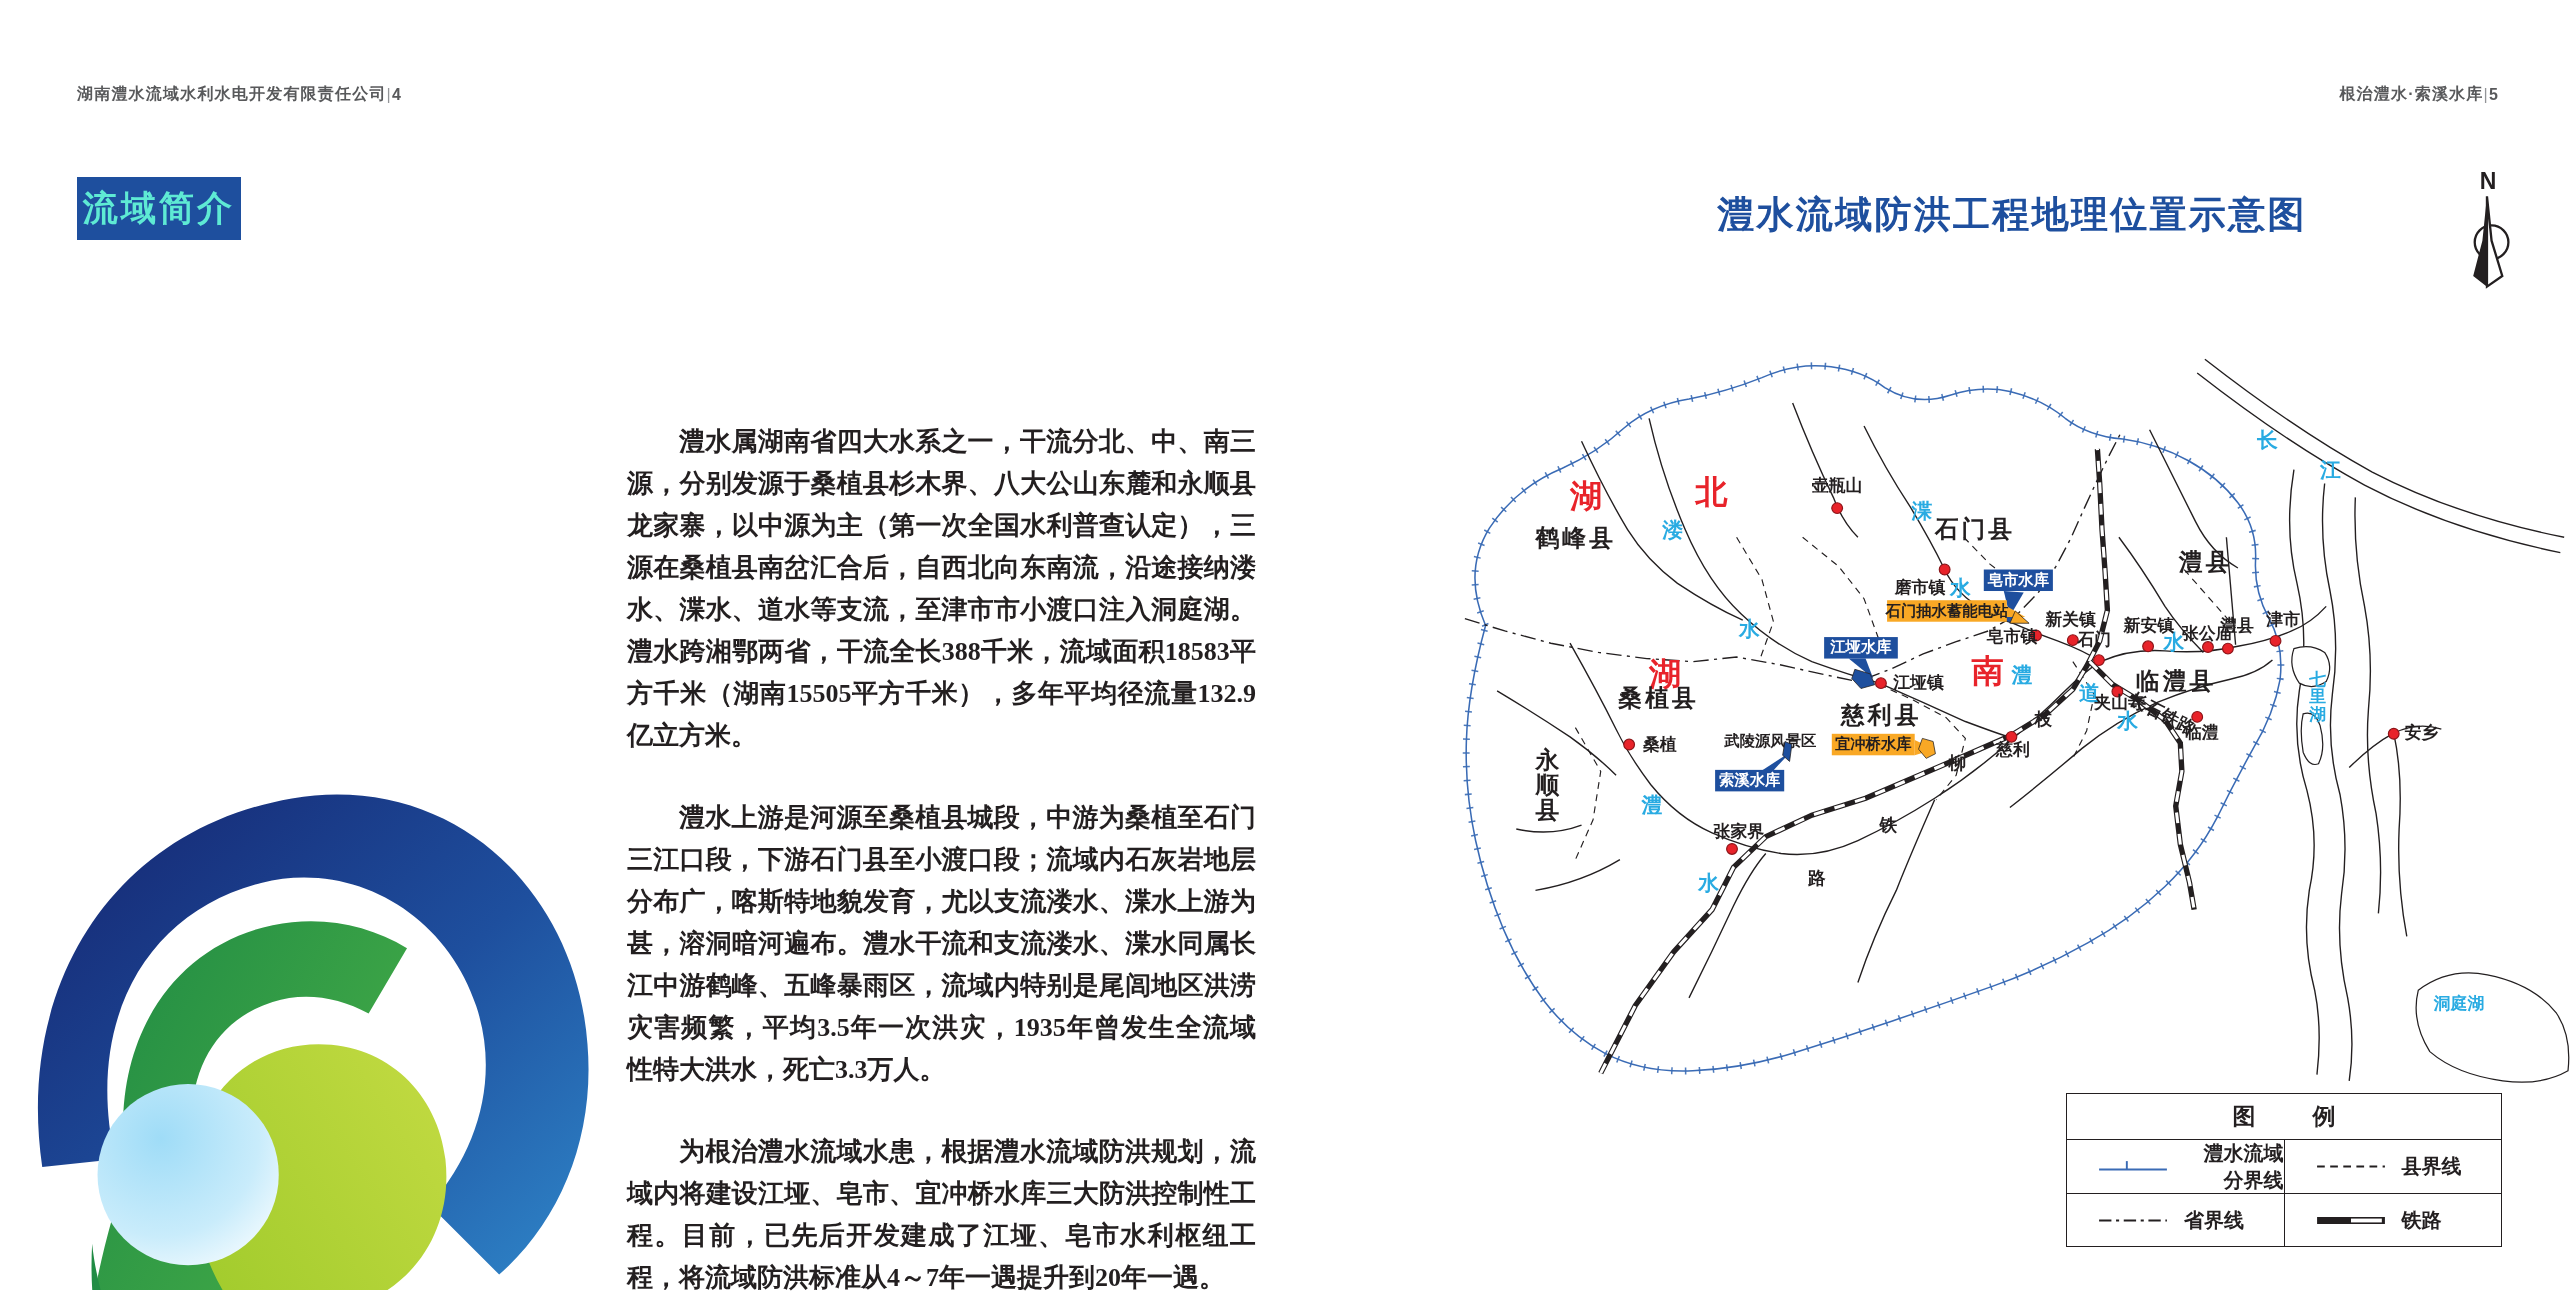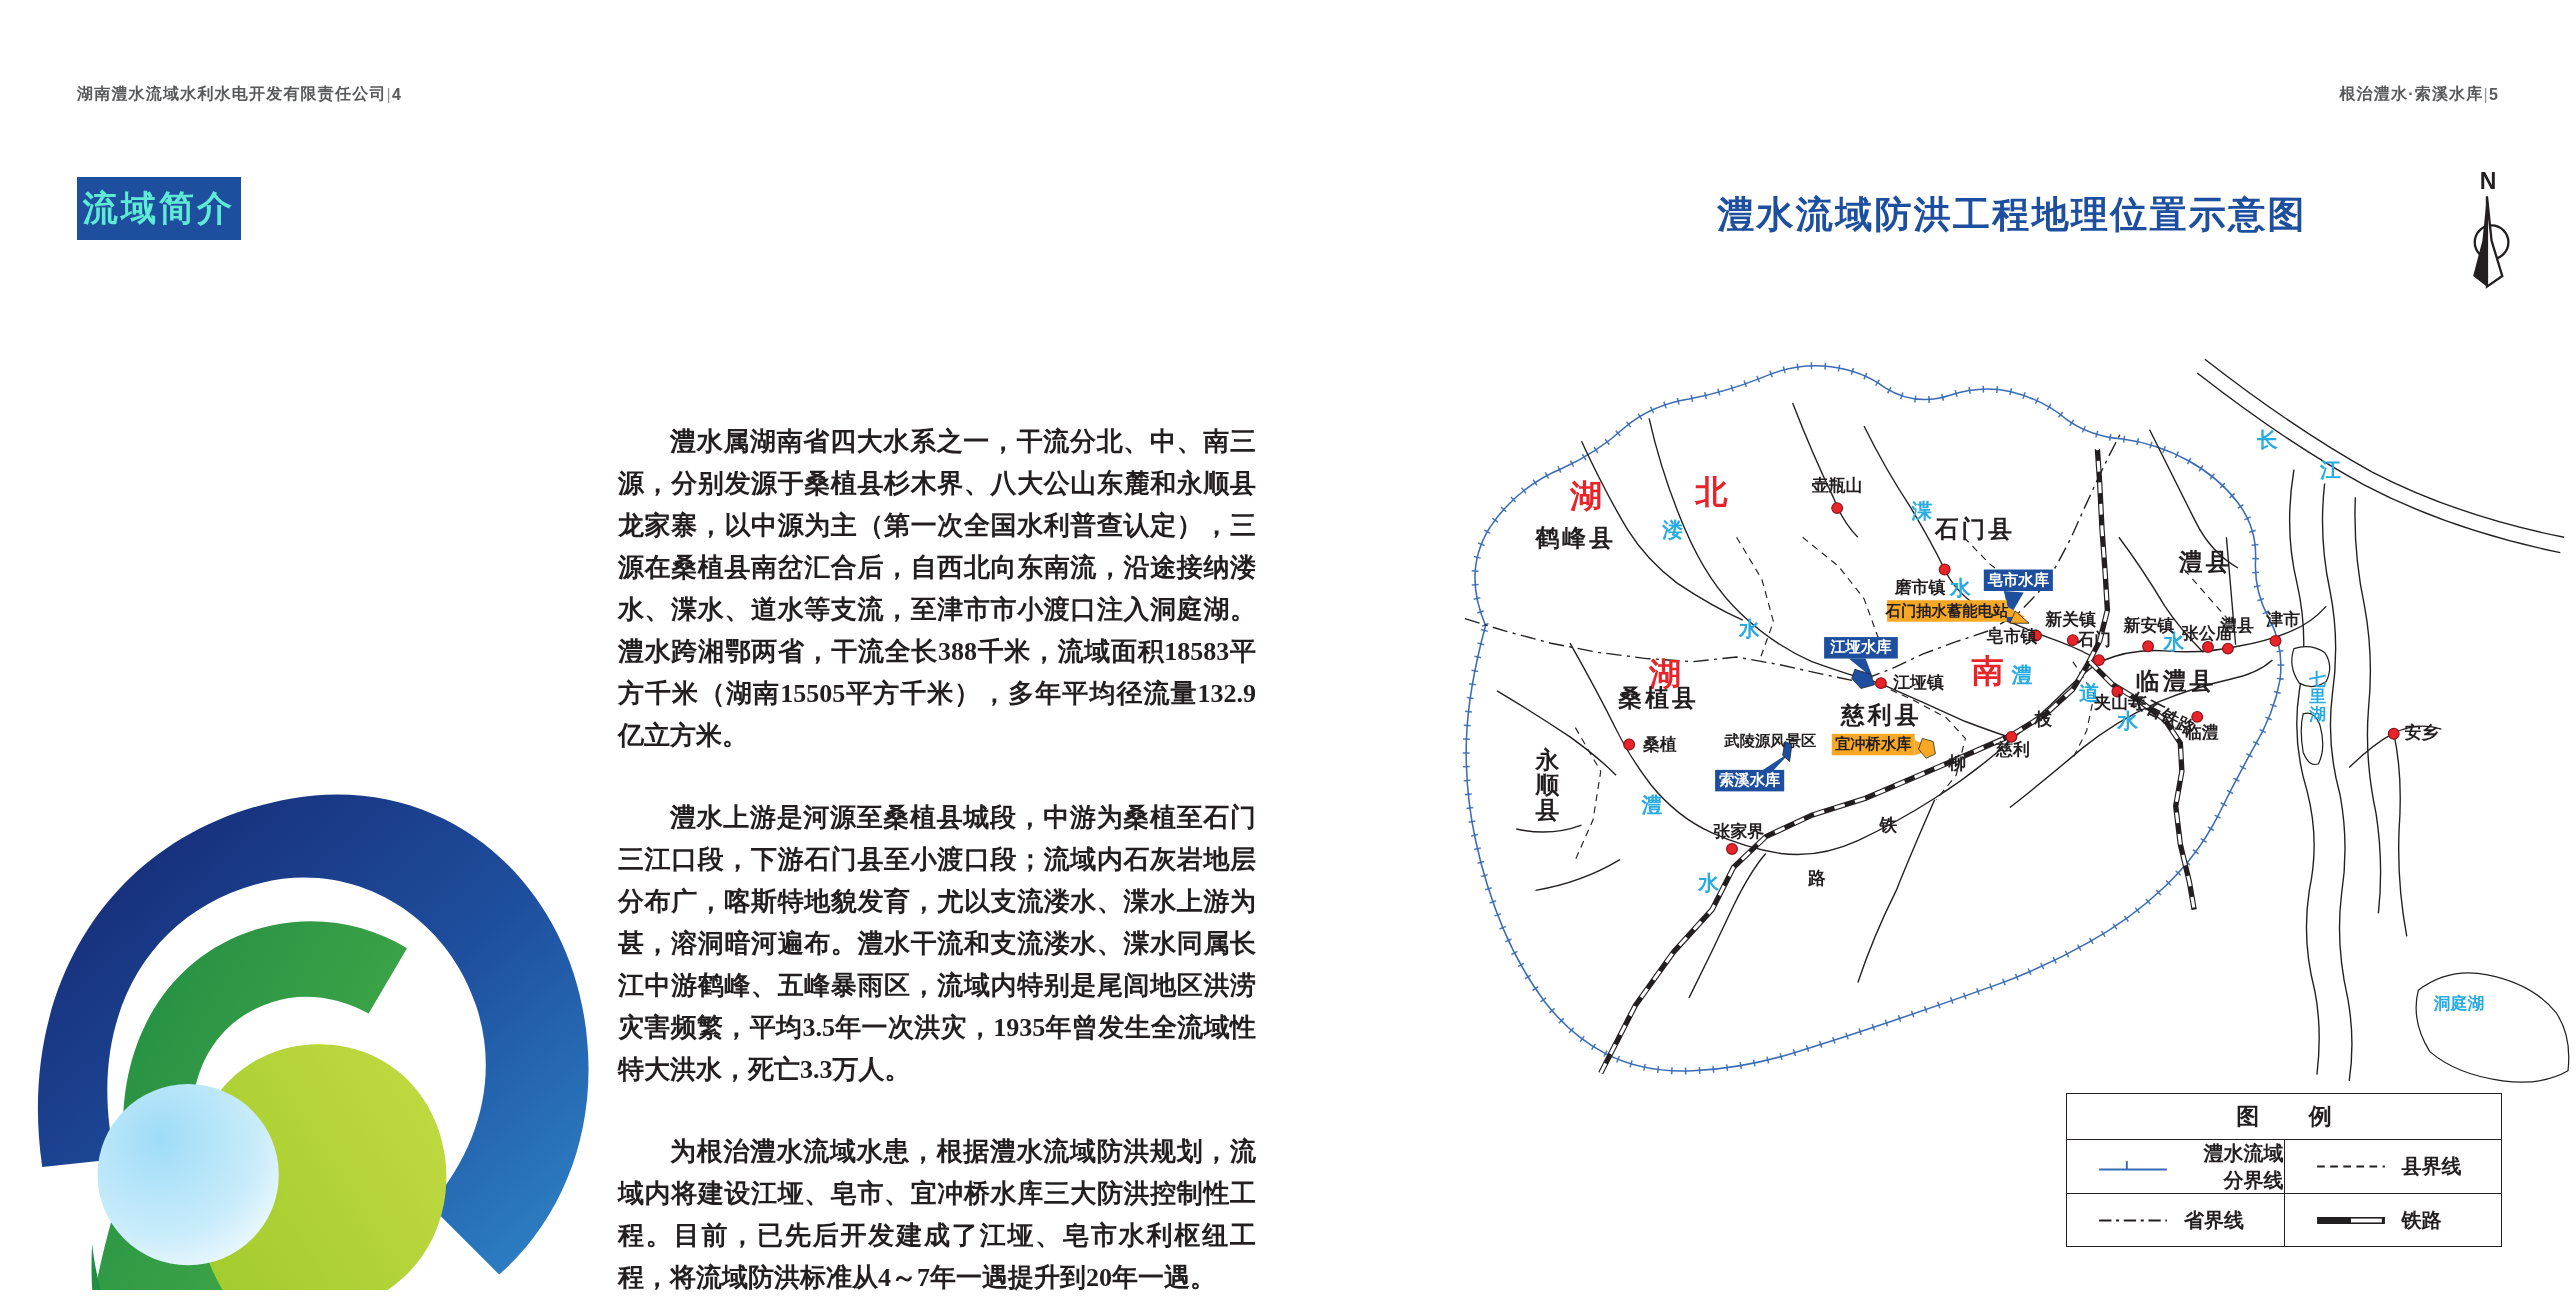--- a/index.html
+++ b/index.html
@@ -11,21 +11,21 @@
   #header-left{left:77px;}
   #header-right{right:77px;}
   
   #section-title-box{position:absolute;left:77px;top:177px;width:164px;height:63px;
        background:#1e4f9e;display:flex;align-items:center;justify-content:center;}
   #section-title-box span{color:#5eead4;font-size:35px;font-weight:bold;letter-spacing:3.1px;}
   #logo{position:absolute;left:0;top:399px;width:599px;height:891px;}
   #body-text{position:absolute;left:610px;top:421px;width:646px;
        font-family:"Liberation Serif","DejaVu Serif",serif;font-weight:bold;
        font-size:26px;line-height:42px;text-align:justify;color:#231f20;}
-  #body-text p{margin:0 0 40px 8px;text-indent:2em;}
+  #body-text p{margin:0 0 40px 17px;text-indent:2em;}
   
   #map-title{position:absolute;left:1674px;top:190px;width:676px;text-align:center;
        font-size:37px;font-weight:bold;color:#1e4f9e;letter-spacing:2.3px;}
   #compass{position:absolute;left:2461px;top:170px;width:54px;height:123px;text-align:center;}
   #compass .n{font-size:23px;font-weight:bold;color:#231f20;line-height:23px;}
   #map-svg{position:absolute;left:1420px;top:330px;}
   
   .prov{font:bold 42px "Liberation Sans",sans-serif;fill:#e8232a;letter-spacing:4px;}
   .county{font:bold 31px "Liberation Sans",sans-serif;fill:#231f20;letter-spacing:4px;}
   .city{font:bold 22px "Liberation Sans",sans-serif;fill:#231f20;}
@@ -33,21 +33,21 @@
   .lake{font:bold 22px "Liberation Sans",sans-serif;fill:#29abe2;}
   .rail{font:bold 23px "Liberation Sans",sans-serif;fill:#231f20;}
   .scenic{font:bold 20px "Liberation Sans",sans-serif;fill:#231f20;}
   .resblue{font:bold 20px "Liberation Sans",sans-serif;fill:#ffffff;}
   .resorange{font:bold 20px "Liberation Sans",sans-serif;fill:#231f20;}
   .citydot{fill:#e8232a;stroke:#8c1418;stroke-width:1.5;}
   
   #legend{position:absolute;left:2066px;top:1093px;width:436px;height:154px;
        border:1.9px solid #231f20;background:#fff;box-sizing:border-box;}
   #legend .ltitle{height:45px;border-bottom:1.5px solid #231f20;display:flex;align-items:center;
-       justify-content:center;font-size:23px;font-weight:bold;letter-spacing:21.5px;text-indent:21.5px;}
+       justify-content:center;font-size:23px;font-weight:bold;letter-spacing:21.5px;text-indent:21.5px;font-family:Liberation Mono, monospace;}
   #legend .lrow{display:flex;height:53px;}
   #legend .lrow.first{border-bottom:1.5px solid #231f20;text-align:right;}
   #legend .lcell{flex:1;display:flex;align-items:center;gap:14px;padding-left:29px;font-size:20px;font-weight:bold;}
   #legend .lcell.rb{border-left:1.5px solid #231f20;}
   .symwrap{width:74px;flex:0 0 74px;}
 </style>
 </head>
 <body>
 
 <div class="page-header" id="header-left">

